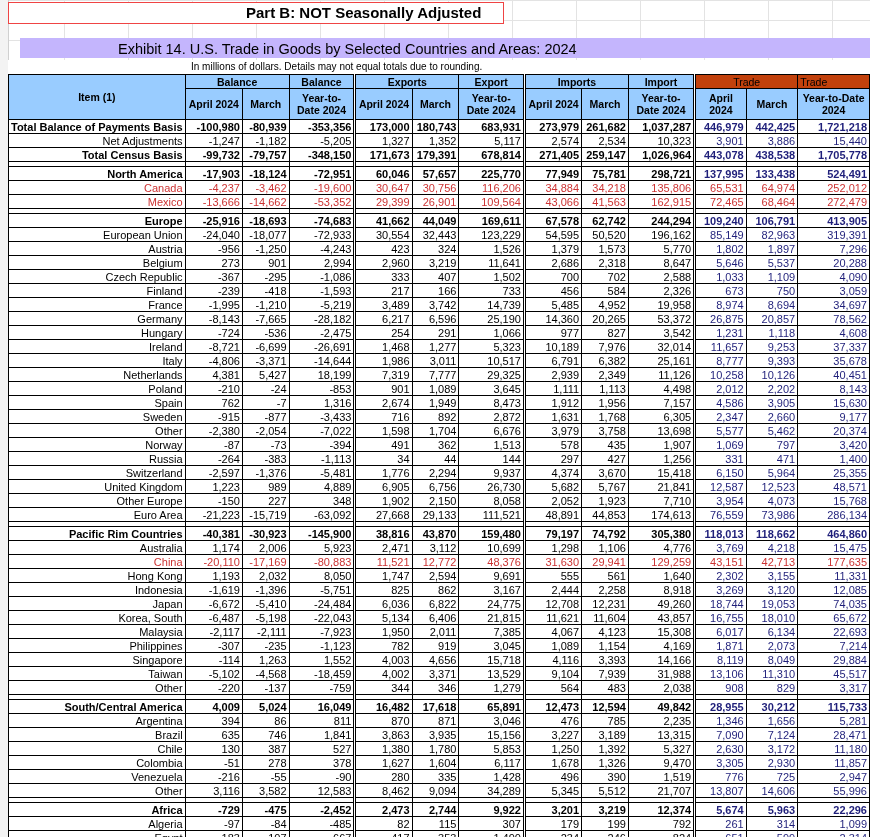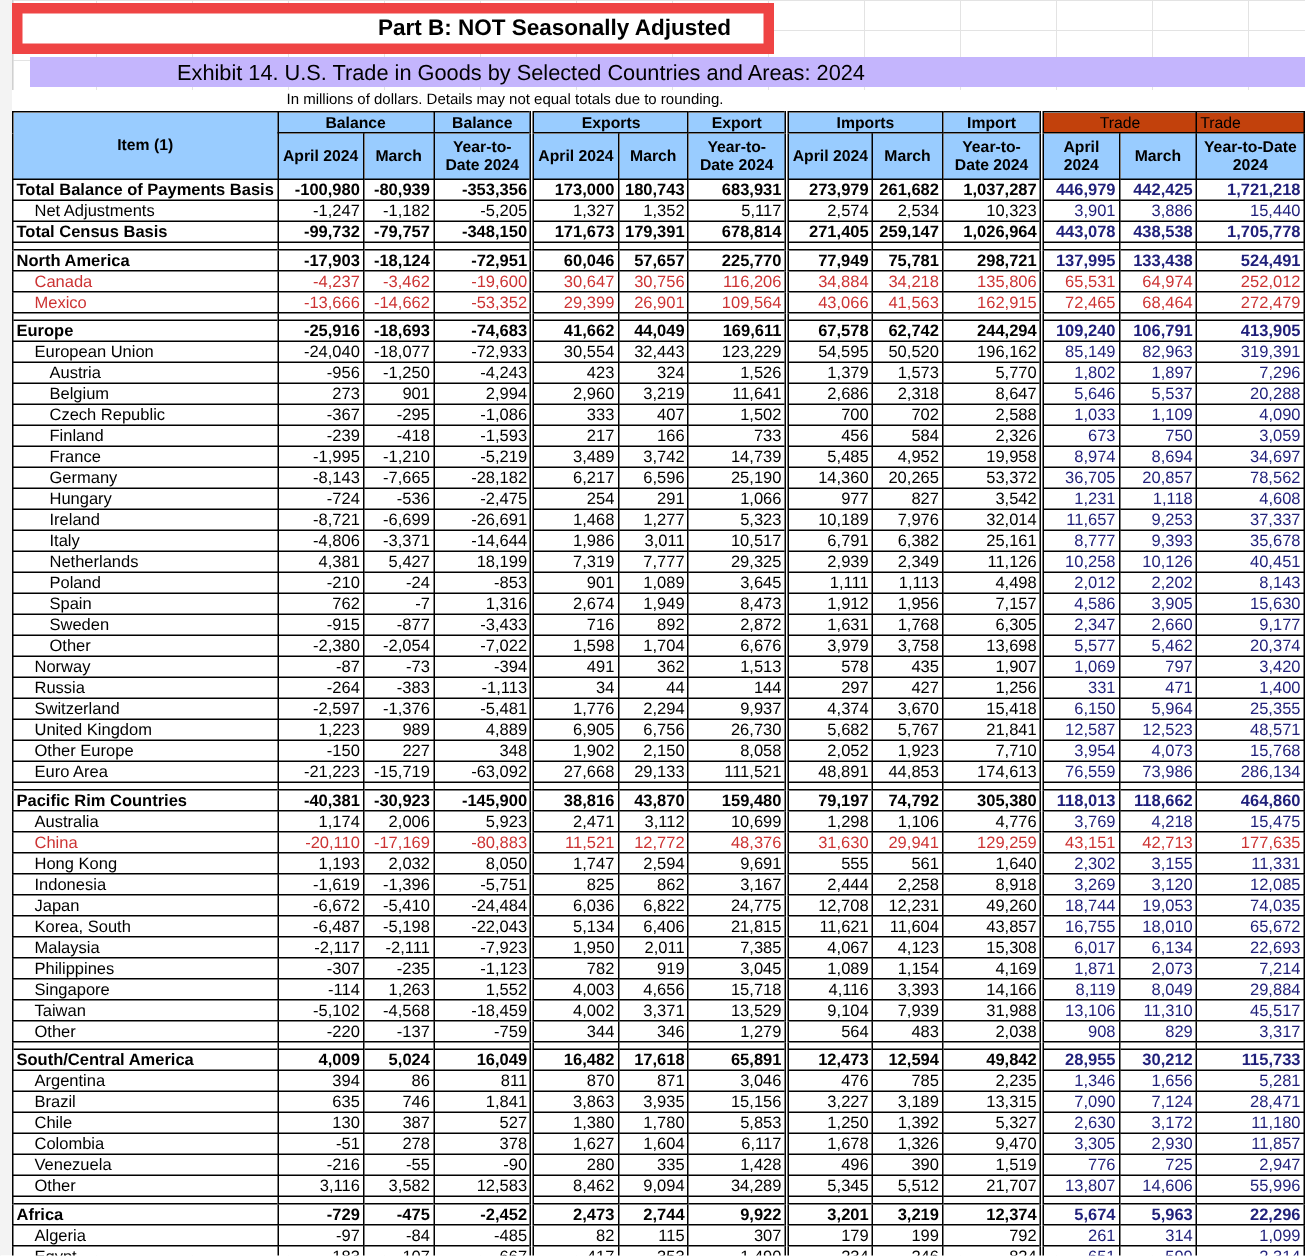--- a/index.html
+++ b/index.html
@@ -1,32 +1,32 @@
 <!DOCTYPE html>
 <html><head>
 <meta charset="utf-8">
 <style>
   html, body { margin:0; padding:0; background:#ffffff; }
   body { width:870px; height:837px; overflow:hidden; position:relative; font-family:"Liberation Sans", sans-serif; }
   .gridbg { position:absolute; inset:0; background-color:#fff;
     background-image: linear-gradient(#e3e3e3 1px, transparent 1px), linear-gradient(90deg, #e3e3e3 1px, transparent 1px);
     background-size: 64px 20px; }
   .lefthdr { position:absolute; left:0; top:0; width:8px; height:837px; background:#f3f3f3; border-right:1px solid #d0d0d0; }
-  .parttext { position:absolute; left:8px; top:2px; width:494px; height:20px; border:7px solid #ef4444; background:#fff; text-align:right; font-size:15px; font-weight:bold; line-height:20px; }
+  .parttext { position:absolute; left:8px; top:2px; width:494px; height:20px; border:1px solid #ef4444; background:#fff; text-align:right; font-size:15px; font-weight:bold; line-height:20px; }
   .parttext span { position:absolute; left:237px; top:0; white-space:nowrap; }
   .exhibit { position:absolute; left:20px; top:38px; width:862px; height:20px; background:#c4b5fd; font-size:14.5px; font-weight:normal; }
   .exhibit span { position:absolute; left:98px; top:3px; white-space:nowrap; }
   .note { position:absolute; left:8px; top:60px; width:862px; height:14px; background:#fff; font-size:10px; }
   .note span { position:absolute; left:183px; top:1px; white-space:nowrap;text-align:center; }
   table.t { position:absolute; left:8px; top:74px; border-collapse:collapse; table-layout:fixed; font-size:11px; background:#fff; }
   table.t td, table.t th { border:1px solid #000; padding:0 2px; height:13px; line-height:12px; white-space:nowrap; overflow:hidden; }
   table.t th { background:#99ccff; font-weight:bold; font-size:10.5px; text-align:center; line-height:12px;margin-top:34px; }
   table.t th.w { background:#c2410c; font-weight:normal; }
   td.n { text-align:right; }
-  td.lbl { text-align:left; }
+  td.lbl { text-align:right; }
   tr.total td { font-weight:bold; }
   tr.gap td { height:4px; border-top:none; border-bottom:none; padding:0; line-height:4px; }
   tr.red td { color:#cc3333; }
   tr.red td.lbl { color:#cc3333; }
   td.trade { color:#1f1f7a; }
   tr.red td.trade { color:#cc3333; }
   .dl { border-left:3px double #000 !important; }
   .ind1 { padding-left:14px !important; }
   .ind2 { padding-left:24px !important; }
 </style>
@@ -321,21 +321,21 @@
         <td class="lbl ind2">Germany</td>
         <td class="n">-8,143</td>
         <td class="n">-7,665</td>
         <td class="n">-28,182</td>
         <td class="n dl">6,217</td>
         <td class="n">6,596</td>
         <td class="n">25,190</td>
         <td class="n dl">14,360</td>
         <td class="n">20,265</td>
         <td class="n">53,372</td>
-        <td class="n dl trade">36,705</td>
+        <td class="n dl trade">26,875</td>
         <td class="n trade">20,857</td>
         <td class="n trade">78,562</td>
       </tr>
       <tr>
         <td class="lbl ind2">Hungary</td>
         <td class="n">-724</td>
         <td class="n">-536</td>
         <td class="n">-2,475</td>
         <td class="n dl">254</td>
         <td class="n">291</td>

